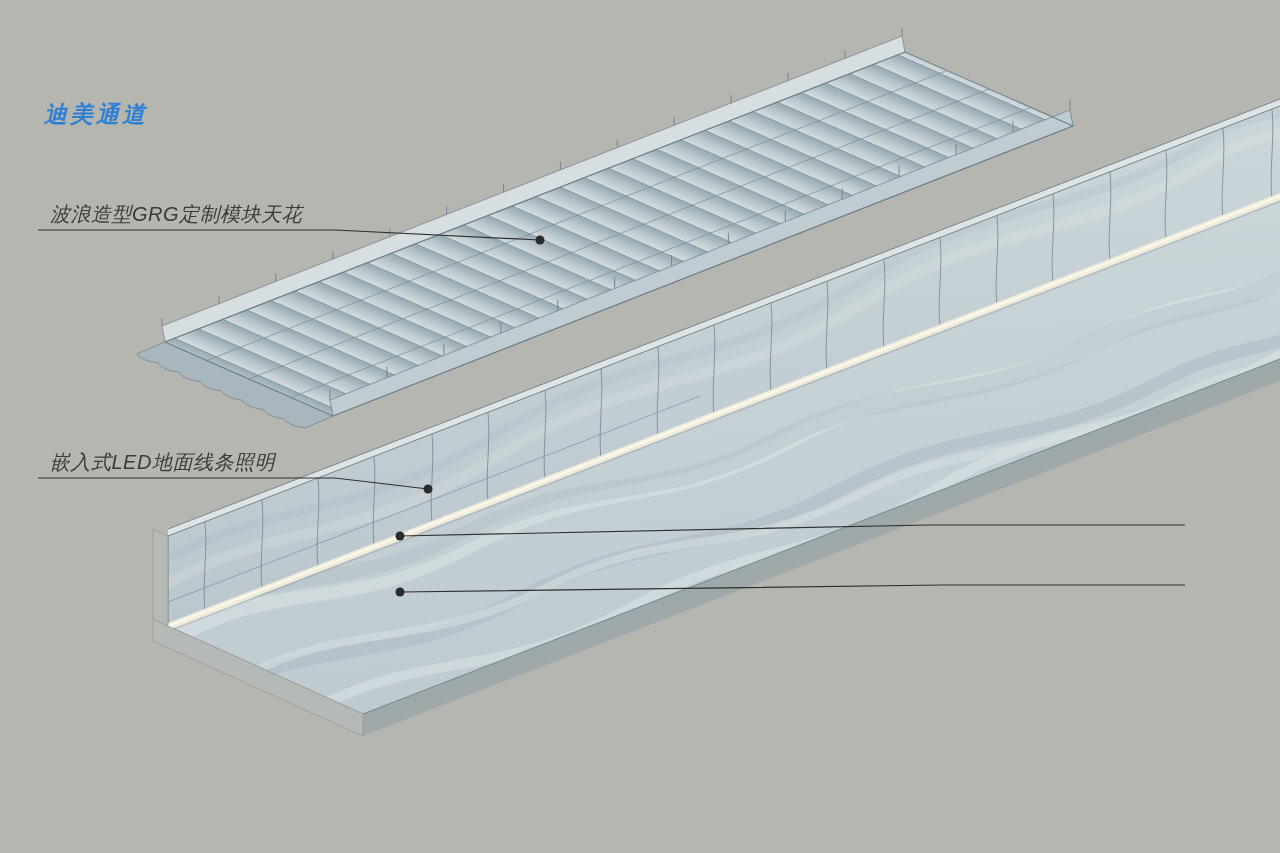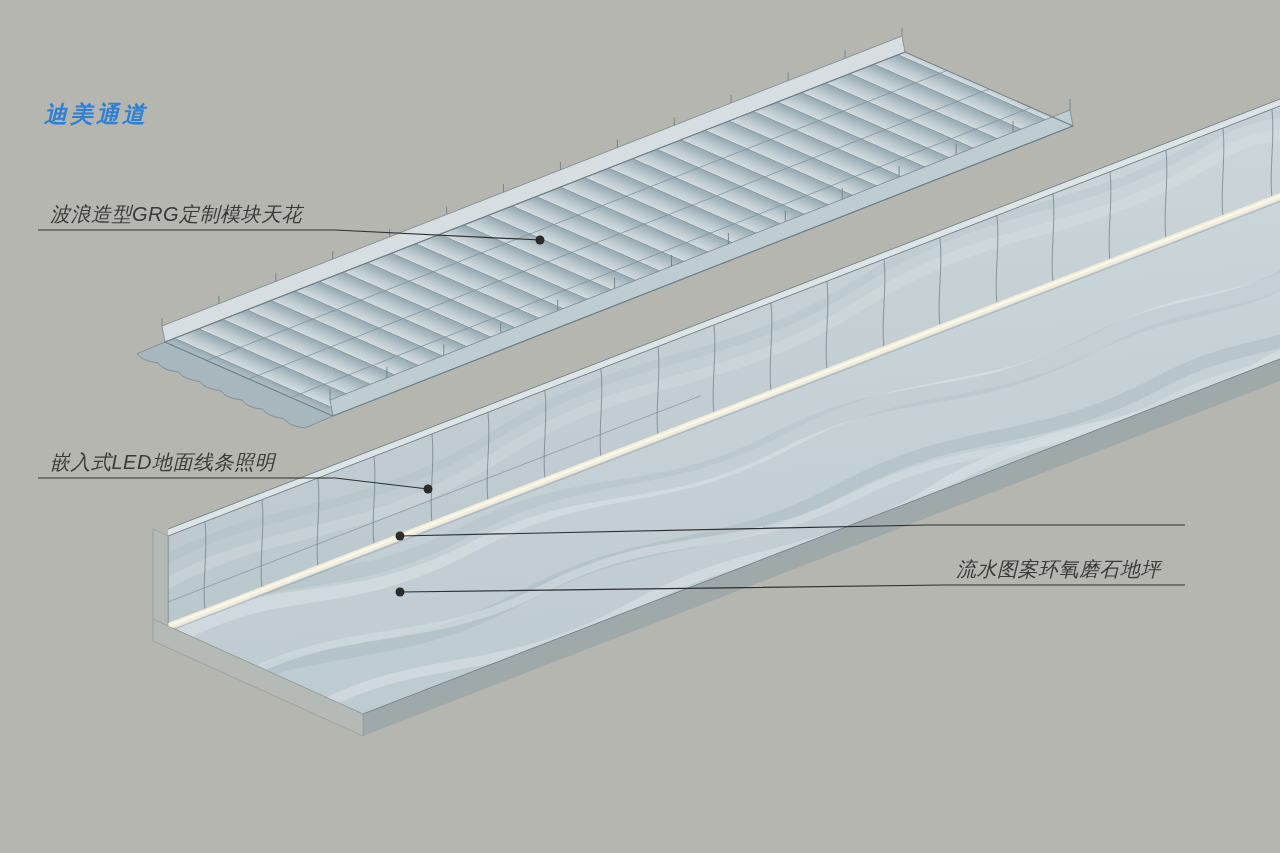--- a/index.html
+++ b/index.html
@@ -147,15 +147,14 @@
       <circle cx="540" cy="240" r="4.5"></circle>
       <circle cx="428" cy="489" r="4.5"></circle>
       <circle cx="400" cy="536" r="4.5"></circle>
       <circle cx="400" cy="592" r="4.5"></circle>
     </g>
   </svg>
 
   <div class="page-title">迪美通道</div>
   <div class="callout lbl-ceiling">波浪造型GRG定制模块天花</div>
   <div class="callout lbl-wall">嵌入式LED地面线条照明</div>
-  <div class="callout lbl-floor">流水图案环氧磨石地坪</div>
 
 </div>
 
 </body></html>

